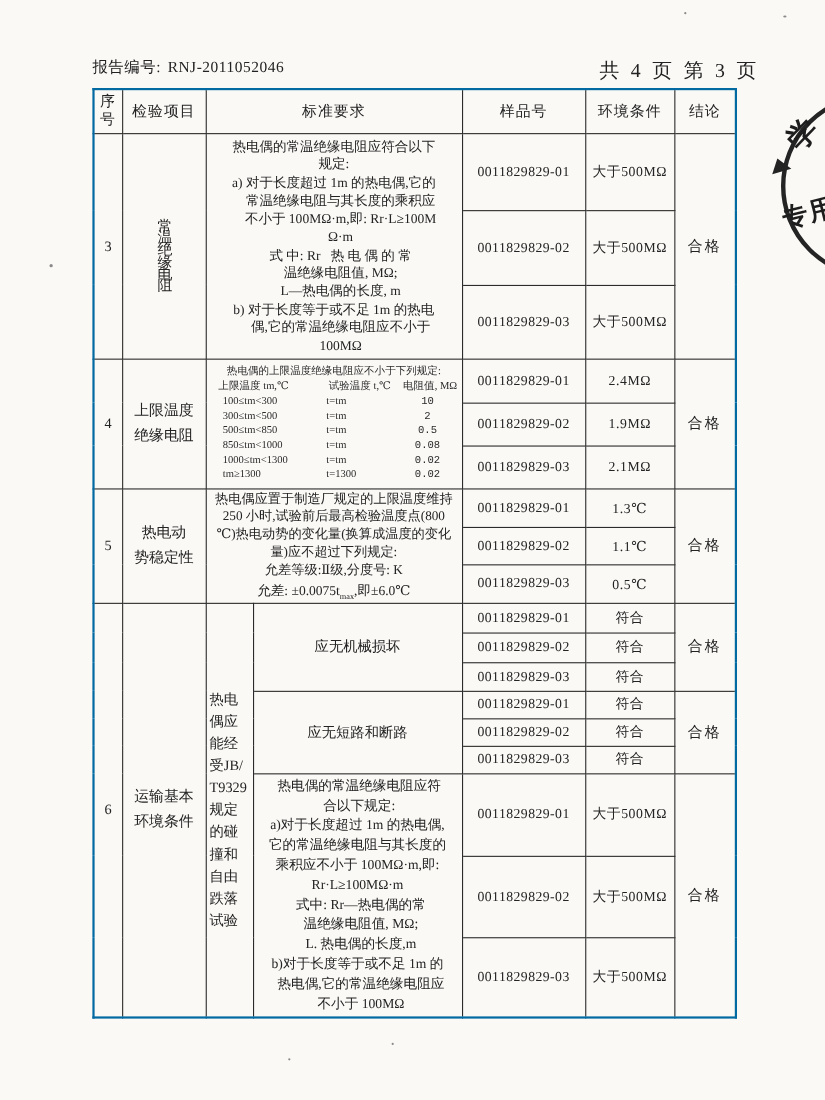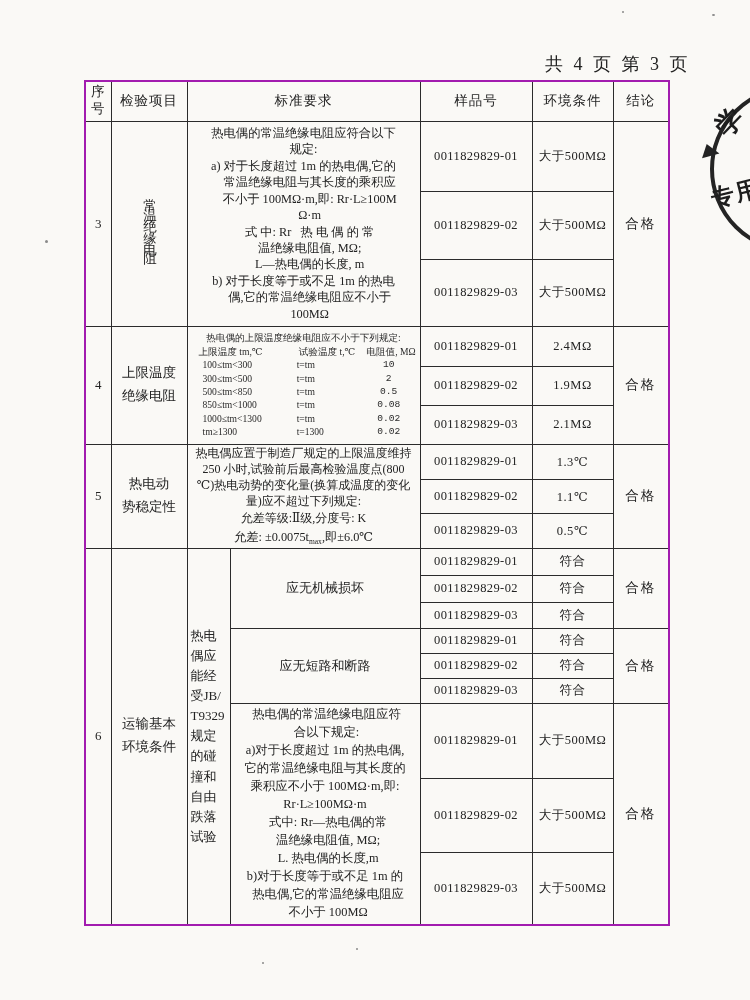--- a/index.html
+++ b/index.html
@@ -17,21 +17,21 @@
   
   table.main{
     position:absolute; left:84px; top:80px; width:584px;
     border-collapse:collapse; table-layout:fixed;
     font-size:12.5px; color:#232323;
   }
   table.main td{
     border:1px solid #2b2b2b; padding:0 3px;
     vertical-align:middle; text-align:center; overflow:hidden;
   }
-  table.main{border:2px solid #a21caf;}
+  table.main{border:2px solid #0369a1;}
   .hdr td{font-size:13.5px; letter-spacing:1px; line-height:1.25;}
   .c-no{font-size:13px;}
   .c-item{font-size:13.5px; line-height:1.7;}
   .vert{
     writing-mode:vertical-rl; text-orientation:upright;
     display:inline-block; letter-spacing:11px; font-size:13.5px;
   }
   .pre{white-space:pre-wrap;}
   .c-std{
     text-align:left; vertical-align:top; padding:4px 6px 2px 8px;
@@ -79,20 +79,23 @@
     border-bottom:10px solid transparent; transform:rotate(18deg);
   }
   
   .speck{position:absolute; background:#8a8a8a; border-radius:50%;}
 </style>
 </head>
 <body>
 
 <div class="page">
 
+  <div class="report-line">
+    <span class="lbl">报告编号:</span><span>RNJ-2011052046</span>
+  </div>
   <div class="page-info">共 4 页 第 3 页</div>
 
   <table class="main">
     <colgroup>
       <col style="width:26px">
         <col style="width:76px">
         <col style="width:43px">
       <col style="width:190px">
         <col style="width:112px">
         <col style="width:81px">

